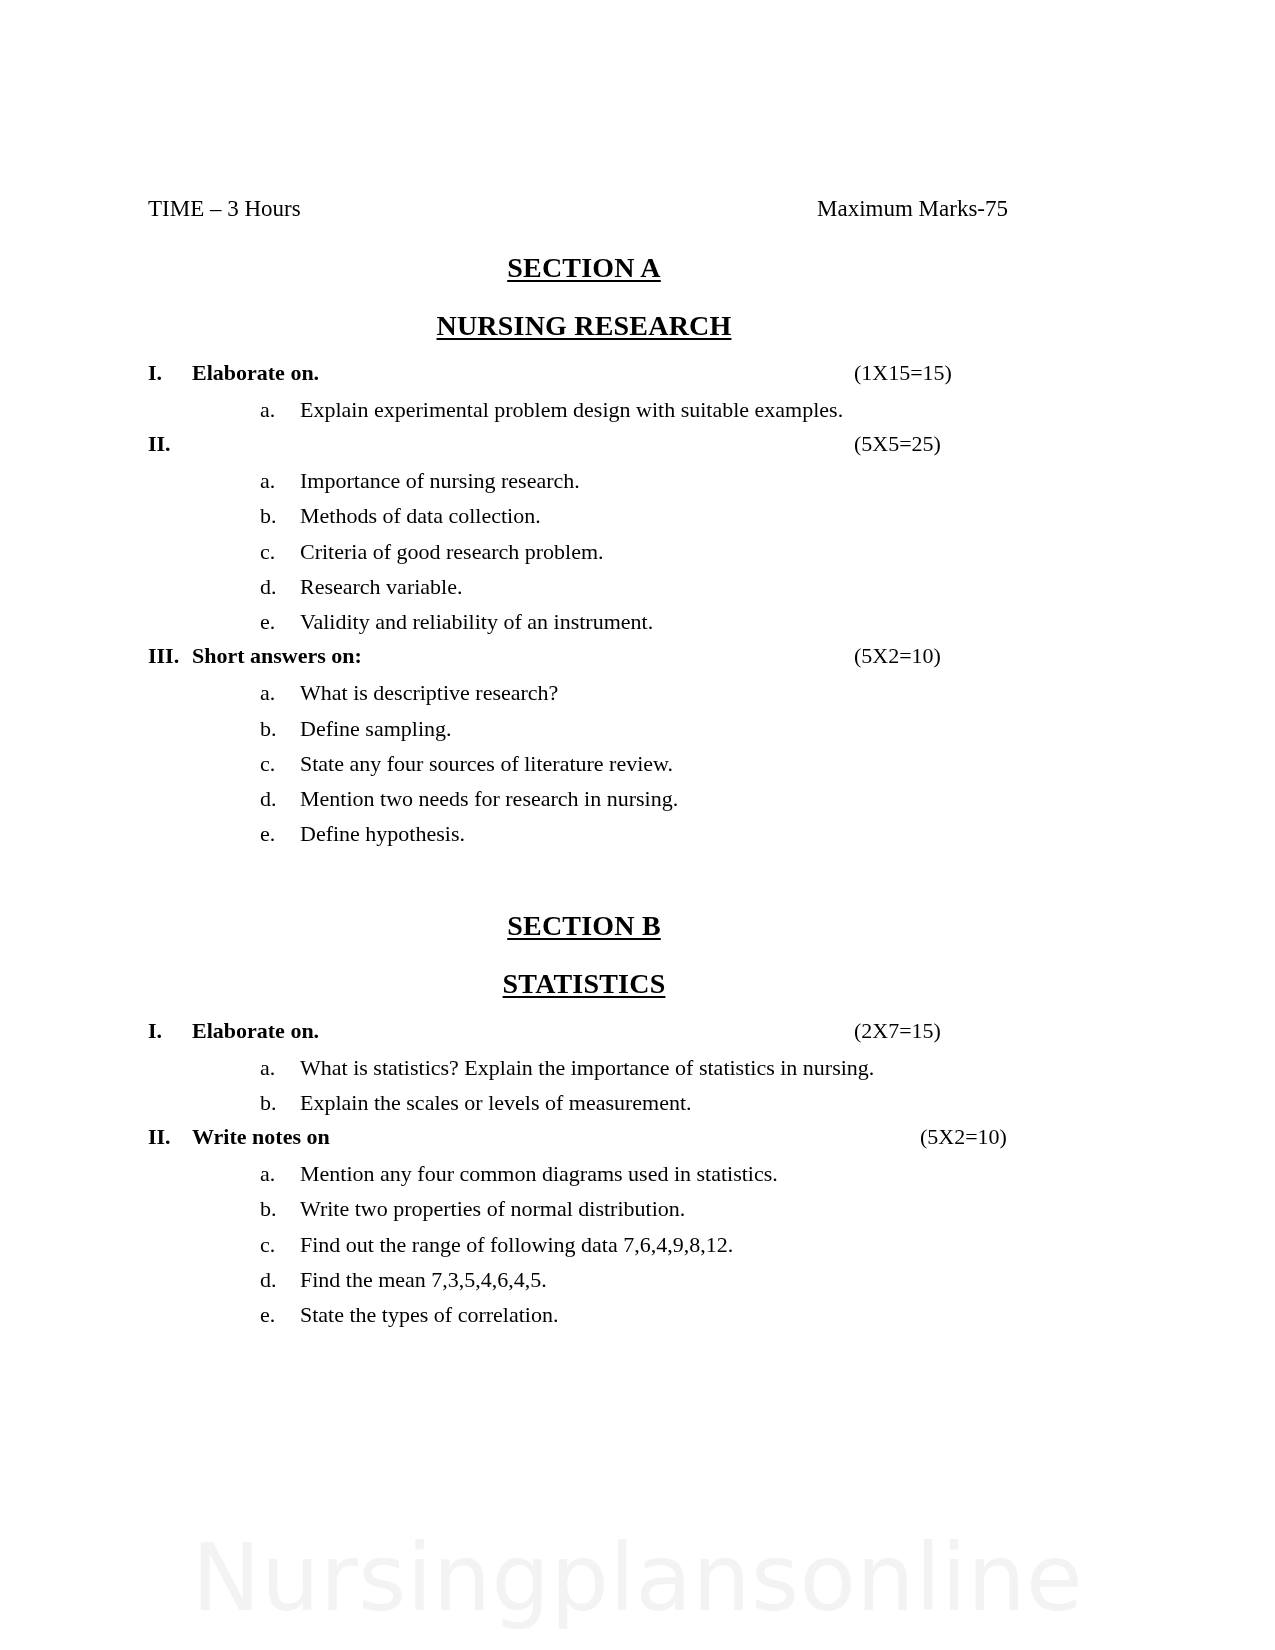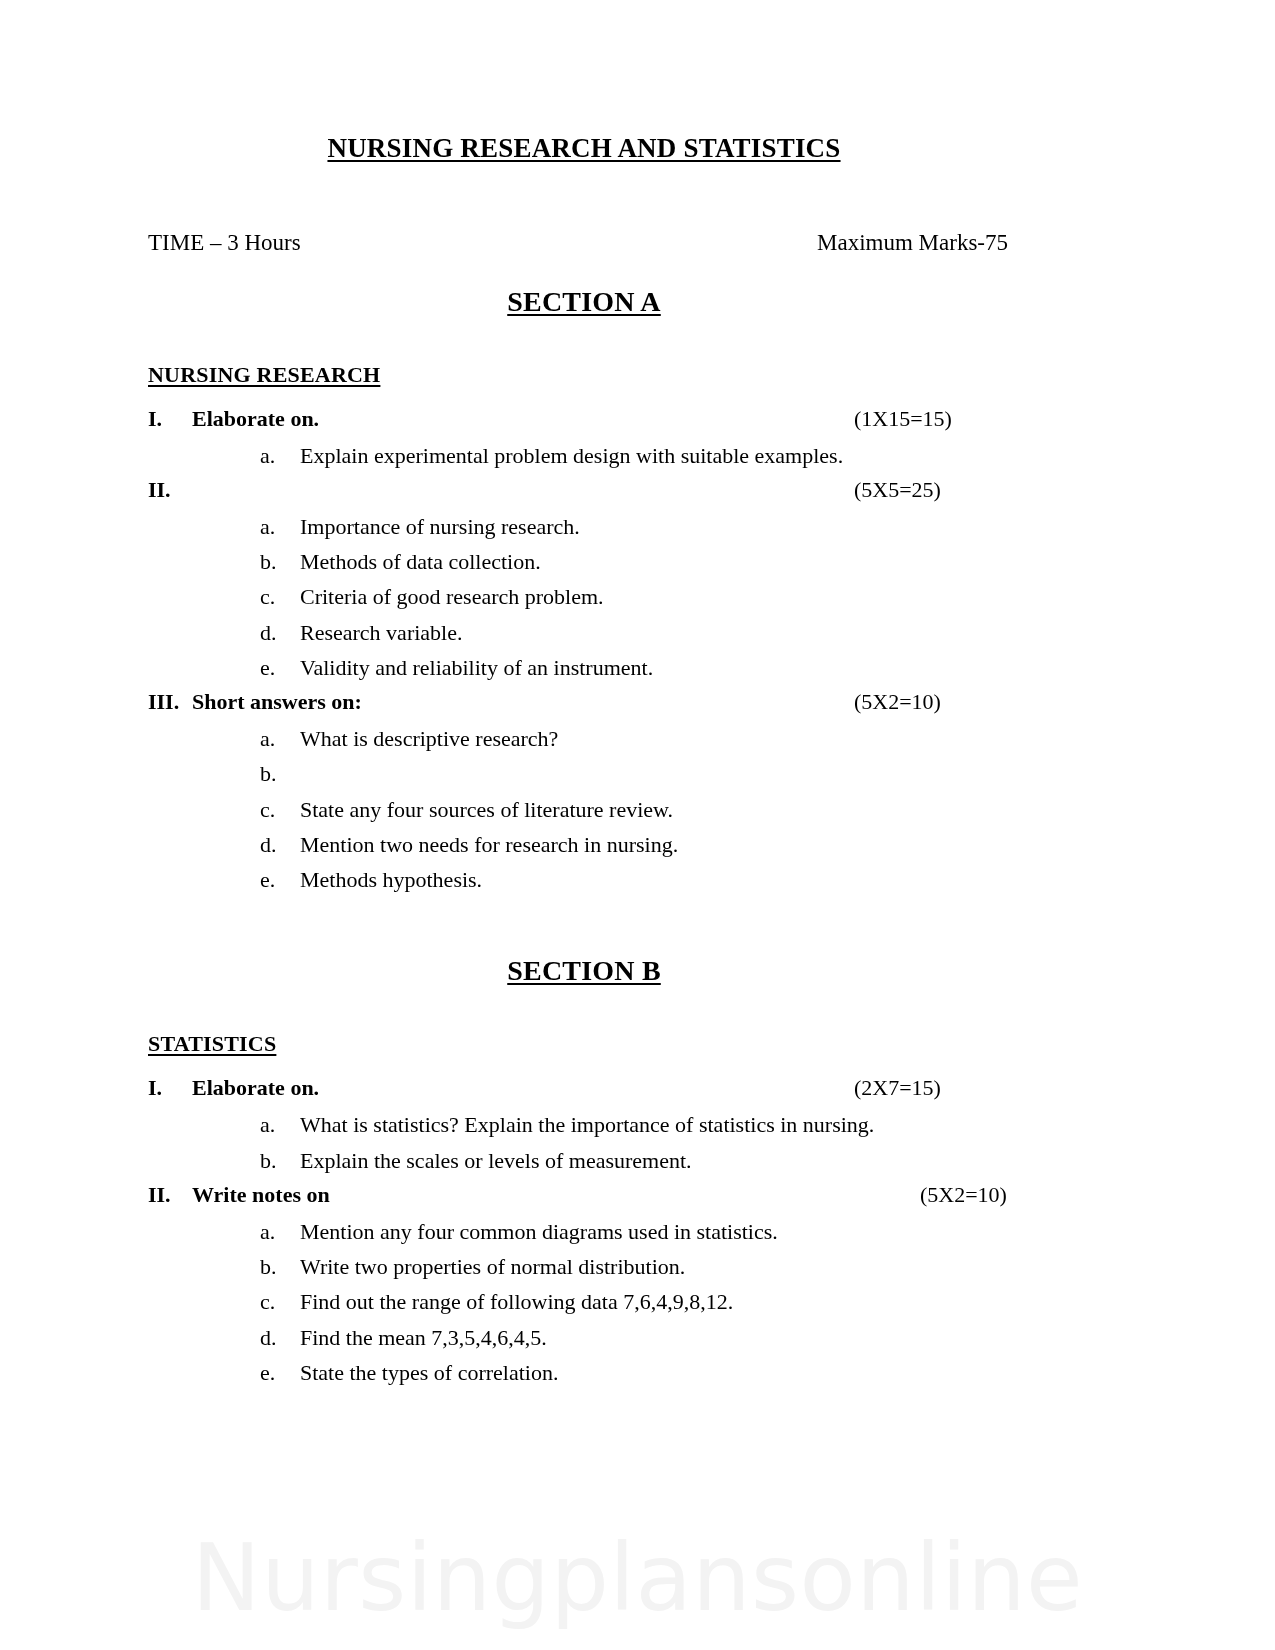--- a/index.html
+++ b/index.html
@@ -73,23 +73,24 @@
     margin-top: 30px;
     letter-spacing: 0.2px;
   }
   .section-heading span.u,
   .subject-heading span.u {
     text-decoration: underline;
     text-underline-offset: 3px;
     text-decoration-thickness: 2px;
   }
   .subject-heading {
-    font-size: 22px;
-    font-weight: bold;
-    margin-top: 44px;
+    text-align: center;
+    font-size: 28px;
+    font-weight: bold;
+    margin-top: 26px;
     letter-spacing: 0.2px;
   }
 
   
   .qblock { margin-top: 18px; }
 
   .qhead {
     display: flex;
     align-items: baseline;
     font-size: 22px;
@@ -150,21 +151,20 @@
 
   .gap-lg { height: 52px; }
 </style>
 </head>
 <body>
 
 <div class="page">
 
   <div class="content">
 
-    <div class="doc-title"><span class="u">NURSING RESEARCH AND STATISTICS</span></div>
 
     <div class="meta-row">
       <div class="meta-left">TIME – 3 Hours</div>
       <div class="meta-right">Maximum Marks-75</div>
     </div>
 
     <div>
       <div class="section-heading"><span class="u">SECTION A</span></div>
       <div class="subject-heading"><span class="u">NURSING RESEARCH</span></div>
 
@@ -217,32 +217,33 @@
           <span class="qlabel">Short answers on:</span>
           <span class="marks" style="left:706px;">(5X2=10)</span>
         </div>
         <ul class="subitems">
           <li class="subitem">
             <span class="slabel">a.</span>
             <span class="stext">What is descriptive research?</span>
           </li>
           <li class="subitem">
             <span class="slabel">b.</span>
+            <span class="stext">Define sampling.</span>
           </li>
           <li class="subitem">
             <span class="slabel">c.</span>
             <span class="stext">State any four sources of literature review.</span>
           </li>
           <li class="subitem">
             <span class="slabel">d.</span>
             <span class="stext">Mention two needs for research in nursing.</span>
           </li>
           <li class="subitem">
             <span class="slabel">e.</span>
-            <span class="stext">Methods hypothesis.</span>
+            <span class="stext">Define hypothesis.</span>
           </li>
         </ul>
       </div>
     </div>
 
     <div class="gap-lg"></div>
 
     <div>
       <div class="section-heading" style="margin-top:8px;text-align:center;"><span class="u">SECTION B</span></div>
       <div class="subject-heading"><span class="u">STATISTICS</span></div>

